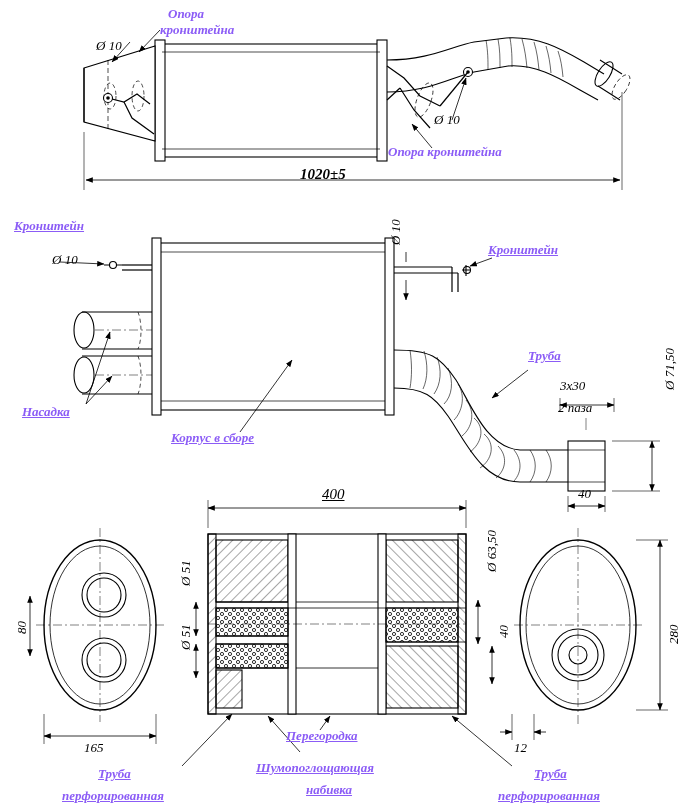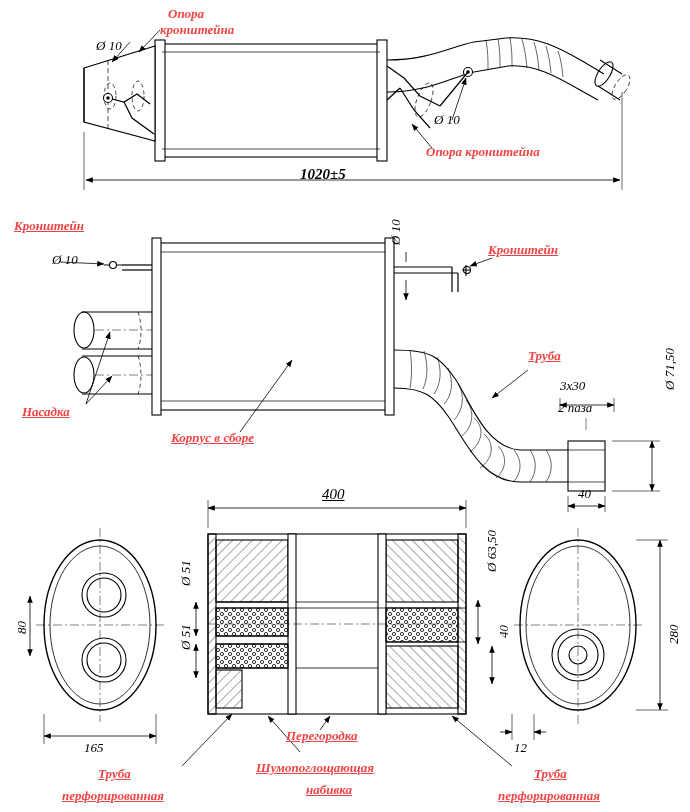--- a/index.html
+++ b/index.html
@@ -1,19 +1,19 @@
 <!DOCTYPE html>
 <html><head>
 <meta charset="utf-8">
 <style>
   html,body{margin:0;padding:0;background:#ffffff;}
   body{width:690px;height:812px;position:relative;font-family:"Liberation Serif",serif;color:#000;overflow:hidden;}
   .stage{position:absolute;left:0;top:0;width:690px;height:812px;}
   svg{position:absolute;left:0;top:0;}
-  .lbl{position:absolute;font-family:"Liberation Serif",serif;font-style:italic;font-weight:bold;font-size:13px;color:#ef4444;white-space:nowrap;}
+  .lbl{position:absolute;font-family:"Liberation Serif",serif;font-style:italic;font-weight:bold;font-size:13px;color:#8b5cf6;white-space:nowrap;}
   .lbl.u{text-decoration:underline;}
   .dim{position:absolute;font-family:"Liberation Serif",serif;font-style:italic;font-size:13px;color:#000;white-space:nowrap;}
   .dim.b{font-weight:bold;}
 </style>
 </head>
 <body>
 
 <div class="stage">
 
 <svg width="690" height="812" viewBox="0 0 690 812">
@@ -240,21 +240,21 @@
     <line x1="534" y1="714" x2="534" y2="740" stroke-width="0.6"></line>
     <line x1="500" y1="732" x2="512" y2="732" stroke-width="0.8" marker-end="url(#ar)"></line>
     <line x1="546" y1="732" x2="534" y2="732" stroke-width="0.8" marker-end="url(#ar)"></line>
   </g>
 </svg>
 
 <div class="lbl" style="left:168px;top:6px;">Опора</div>
 <div class="lbl" style="left:160px;top:22px;">кронштейна</div>
 <div class="dim" style="left:96px;top:38px;">Ø 10</div>
 <div class="dim" style="left:434px;top:112px;">Ø 10</div>
-<div class="lbl" style="left:426px;top:144px;">Опора кронштейна</div>
+<div class="lbl" style="left:388px;top:144px;">Опора кронштейна</div>
 <div class="dim b" style="left:300px;top:166px;font-size:15px;">1020±5</div>
 
 <div class="lbl u" style="left:14px;top:218px;">Кронштейн</div>
 <div class="dim" style="left:52px;top:252px;">Ø 10</div>
 <div class="dim" style="left:388px;top:245px;transform:rotate(-90deg);transform-origin:left top;">Ø 10</div>
 <div class="lbl u" style="left:488px;top:242px;">Кронштейн</div>
 <div class="lbl u" style="left:22px;top:404px;">Насадка</div>
 <div class="lbl u" style="left:160px;top:430px;margin-left:11px;">Корпус в сборе</div>
 <div class="lbl u" style="left:528px;top:348px;">Труба</div>
 <div class="dim" style="left:560px;top:378px;">3x30</div>

